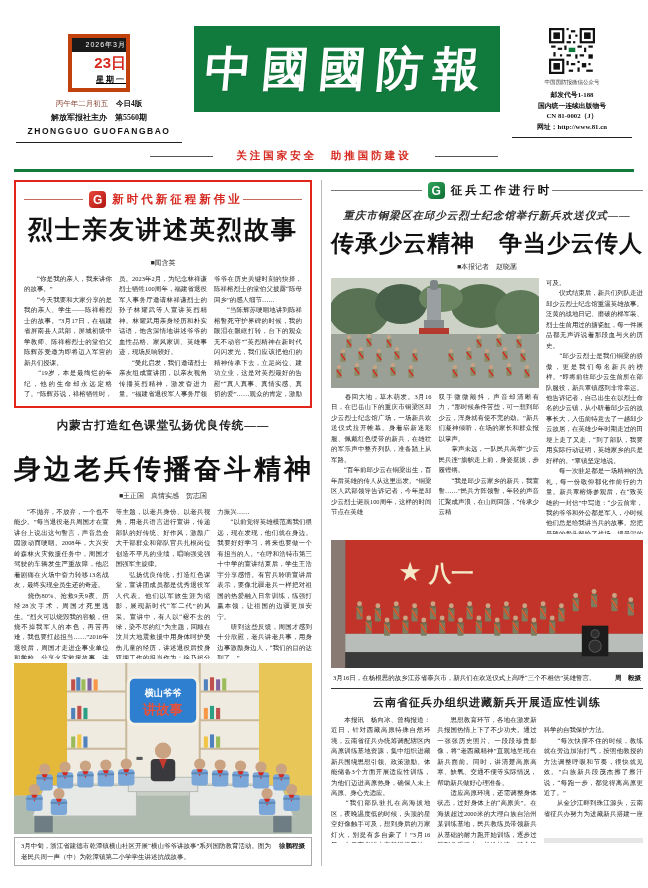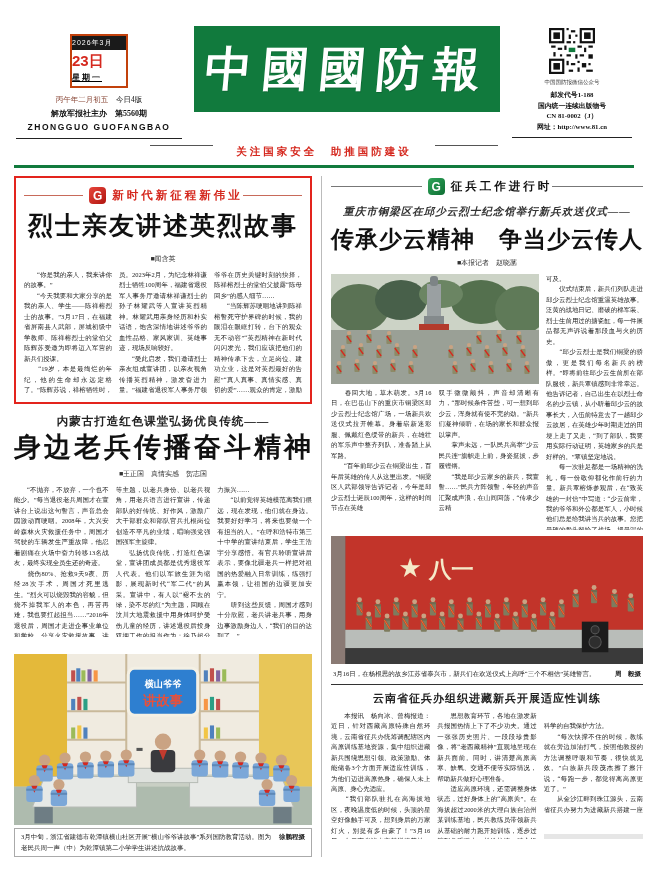--- a/index.html
+++ b/index.html
@@ -2,36 +2,36 @@
 <html><head>
 <meta charset="utf-8">
 <style>
   html,body{margin:0;padding:0;background:#d9d9d9;font-family:"Liberation Serif","DejaVu Serif",serif;}
   .page{position:relative;width:648px;height:888px;margin:0 auto;background:#fff;box-shadow:0 0 8px rgba(0,0,0,.45);overflow:hidden;box-sizing:border-box;padding-top:26px;}
   .sans{font-family:"Liberation Sans","DejaVu Sans",sans-serif;}
 
   
   .hdr{display:flex;align-items:flex-start;padding:0 16px;}
   .hdr-left{width:166px;padding-top:8px;border-bottom:1.5px solid #222;padding-bottom:6px;}
-  .cal{width:54px;margin:0 auto;border:2px solid #c2410c;text-align:left;}
+  .cal{width:54px;margin:0 auto;border:4px solid #c2410c;text-align:right;}
   .cal-top{background:#1a1a1a;color:#fff;font-size:7px;padding:2px 0;letter-spacing:1px;}
   .cal-day{color:#d5281e;font-weight:bold;font-size:15px;padding-top:2px;font-family:"Liberation Sans","DejaVu Sans",sans-serif;}
   .cal-week{font-size:8px;font-weight:bold;padding:1px 0 3px;letter-spacing:2px;text-decoration:underline;}
   .hdr-lunar{margin-top:7px;text-align:center;font-size:7.5px;}
   .hdr-lunar .lun{color:#8b4a3a;}
-  .hdr-lunar .tod{color:#111;font-weight:normal;margin-left:6px;}
+  .hdr-lunar .tod{color:#111;font-weight:bold;margin-left:6px;}
   .hdr-pub{margin-top:3px;text-align:center;font-size:8px;font-weight:bold;color:#111;}
   .hdr-pin{margin-top:3px;text-align:center;font-size:8.5px;font-weight:bold;letter-spacing:1.5px;color:#111;font-family:"Liberation Sans","DejaVu Sans",sans-serif;}
   .mast{flex:1;margin:0 12px;background:#117a3d;height:86px;display:flex;align-items:center;justify-content:center;}
   .mast-title{color:#fff;font-size:47px;font-weight:bold;font-family:"DejaVu Serif","Liberation Serif",serif;letter-spacing:10px;transform:skewX(-5deg) ;text-shadow:1px 1px 0 rgba(0,0,0,.15);white-space:nowrap;}
   .hdr-right{width:120px;text-align:center;border-bottom:1.5px solid #222;padding-bottom:5px;}
   .qr{width:46px;height:46px;margin:2px auto 1px;}
   .qr-cap{font-size:5.5px;color:#333;}
   .hdr-info{margin-top:4px;font-size:6.8px;font-weight:bold;color:#111;line-height:1.55;}
-  .tagrow{display:flex;align-items:flex-start;margin:6px 150px 0;gap:9px;}
+  .tagrow{display:flex;align-items:center;margin:6px 150px 0;gap:9px;}
   .tagrow .rule{flex:1;height:1px;background:#555;}
   .tagline{margin:0 14px;color:#d5281e;font-weight:bold;font-size:10.5px;letter-spacing:3px;white-space:nowrap;}
   .green-rule{height:3px;background:#117a3d;margin:6px 14px 0;}
 
   
   .main{display:flex;gap:0;padding:8px 14px 0;}
   .colL{width:298px;padding-right:9px;}
   .colR{flex:1;border-left:1px solid #bbb;padding-left:9px;}
 
   .badge-row{display:flex;align-items:center;margin-top:2px;}
@@ -44,21 +44,21 @@
   .badge-label{font-weight:bold;font-size:11.5px;letter-spacing:3px;white-space:nowrap;font-family:"Liberation Sans","DejaVu Sans",sans-serif;}
   .badge-label.red{color:#d5281e;}
   .badge-label.green{color:#111;}
 
   .art1{border:2.5px solid #e3241d;padding:7px 8px 6px;}
   .kicker{text-align:center;font-size:10.5px;font-weight:bold;color:#8b2f24;margin-top:10px;letter-spacing:1px;}
   .kicker.dark{color:#222;font-size:11.5px;}
   .kicker.it{color:#333;font-weight:bold;font-style:italic;}
   .headline{text-align:center;font-weight:bold;color:#111;font-family:"Liberation Sans","DejaVu Sans",sans-serif;white-space:nowrap;}
   .h1a{font-size:25px;letter-spacing:2px;margin:5px 0 12px;}
-  .h1b{font-size:27px;letter-spacing:3px;margin:0 0 4px;}
+  .h1b{font-size:27px;letter-spacing:3px;margin:18px 0 4px;}
   .h1c{font-size:23px;letter-spacing:1px;margin:5px 0 3px;}
   .h1d{font-size:21px;letter-spacing:4px;margin:4px 0 3px;}
   .byline{text-align:center;font-size:7px;color:#333;margin:3px 0 6px;}
   .body3{display:flex;gap:7px;}
   .bcol{flex:1;font-size:6.45px;line-height:1.62;color:#222;text-align:justify;white-space:pre-line;overflow:hidden;}
   .bh1{height:126px;} .bh3{height:152px;} .bh4{height:128px;}
   .b2cols{display:flex;gap:7px;margin-top:4px;}
   .b2cols .bcol{height:138px;}
   .sidecol{height:256px;}
 
@@ -195,21 +195,21 @@
 　　2022年，内蒙古成立北疆老兵宣讲团，周国才积极申请加入，成为32名成员之一。退役不褪色，本色永不变。这些年，宣讲团成员围绕传承红色基因、培塑文明新风、激励创新有为</div>
           <div class="bcol bh3">等主题，以老兵身份、以老兵视角，用老兵语言进行宣讲，传递部队的好传统、好作风，激励广大干部群众和部队官兵扎根岗位创造不平凡的业绩，唱响强党强国强军主旋律。
 　　弘扬优良传统，打造红色课堂，宣讲团成员都是优秀退役军人代表。他们以军旅生涯为缩影，展现新时代“军二代”的风采。宣讲中，有人以“褪不去的绿，染不尽的红”为主题，回顾在汶川大地震救援中用身体呵护受伤儿童的经历，讲述退役后投身双拥工作的担当作为；徐乃超分享与妻子打理“戍边夫妻警务室”的经历，他们在戈壁滩上开展边境踏查，用医学专长建起便民卫生室；蒙古族老兵巴雅尔讲述自己带领群众走上致富路的故事，2014年，他主动申请到5个村担任第一书记，帮助村民解决出行难、饮水难问题，引入大棚技术兴办集体经济助</div>
           <div class="bcol bh3">力振兴……
 　　“以前觉得英雄模范离我们很远，现在发现，他们就在身边。我要好好学习，将来也要做一个有担当的人。”在呼和浩特市第三十中学的宣讲结束后，学生王浩宇分享感悟。有官兵聆听宣讲后表示，要像北疆老兵一样把对祖国的热爱融入日常训练，练强打赢本领，让祖国的边疆更加安宁。
 　　听到这些反馈，周国才感到十分欣慰，老兵讲老兵事，用身边事激励身边人，“我们的目的达到了。”
 　　宣讲100余场次，足迹遍布北疆，宣讲团影响力不断扩大，队伍也随之壮大。宣讲团按照“政治素质高、表达能力强、群众口碑好”的标准，从退役功臣、创业典型、基层骨干中广泛遴选退役军人宣讲员，并实行动态管理，建立“星级宣讲员”评定和荣誉激励制度。目前，宣讲团成员发展到68人。</div>
         </div>
       </div>
 
-      <div style="margin-top:17px;">
+      <div style="margin-top:4px;">
         <svg class="photo" viewBox="0 0 292 168">
           <rect width="292" height="168" fill="#c9cfc4"></rect>
           <rect x="0" y="0" width="52" height="130" fill="#e4b93a"></rect>
           <rect x="240" y="0" width="52" height="130" fill="#e8c658"></rect>
           <rect x="52" y="0" width="188" height="118" fill="#f0ebe0"></rect>
           <g stroke="#c9b99a" stroke-width="2">
             <line x1="52" y1="28" x2="110" y2="28"></line>
               <line x1="52" y1="56" x2="110" y2="56"></line>
               <line x1="52" y1="84" x2="110" y2="84"></line>
             <line x1="182" y1="28" x2="240" y2="28"></line>

